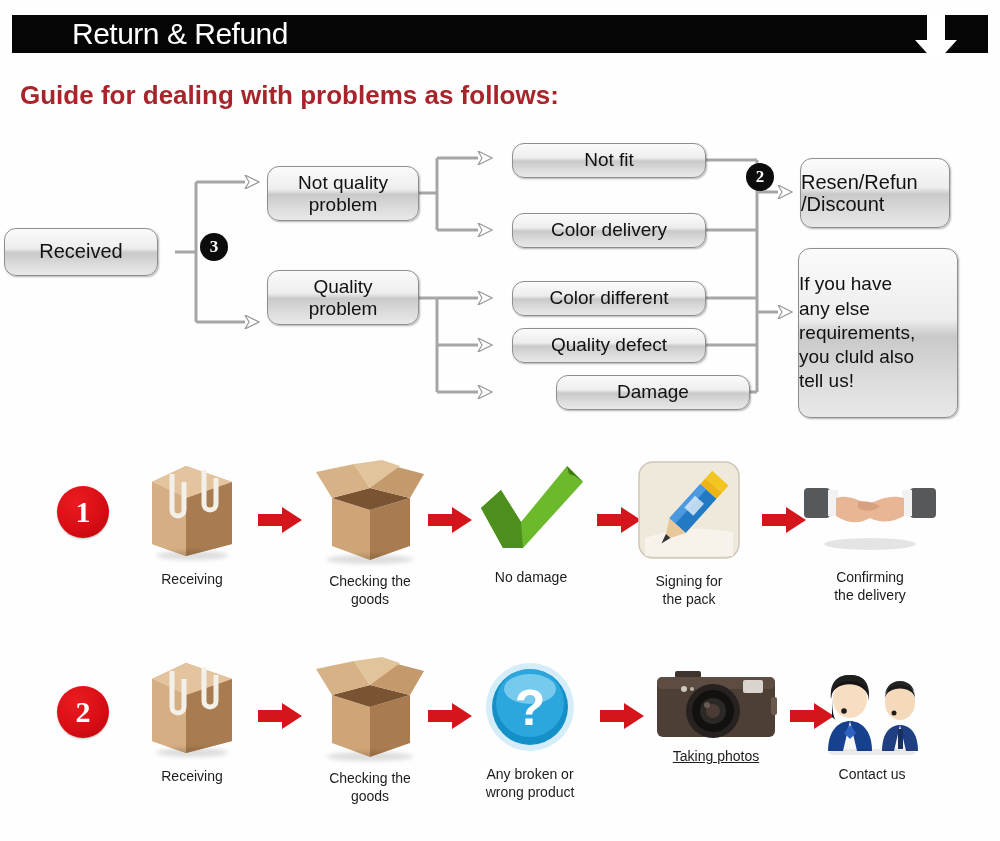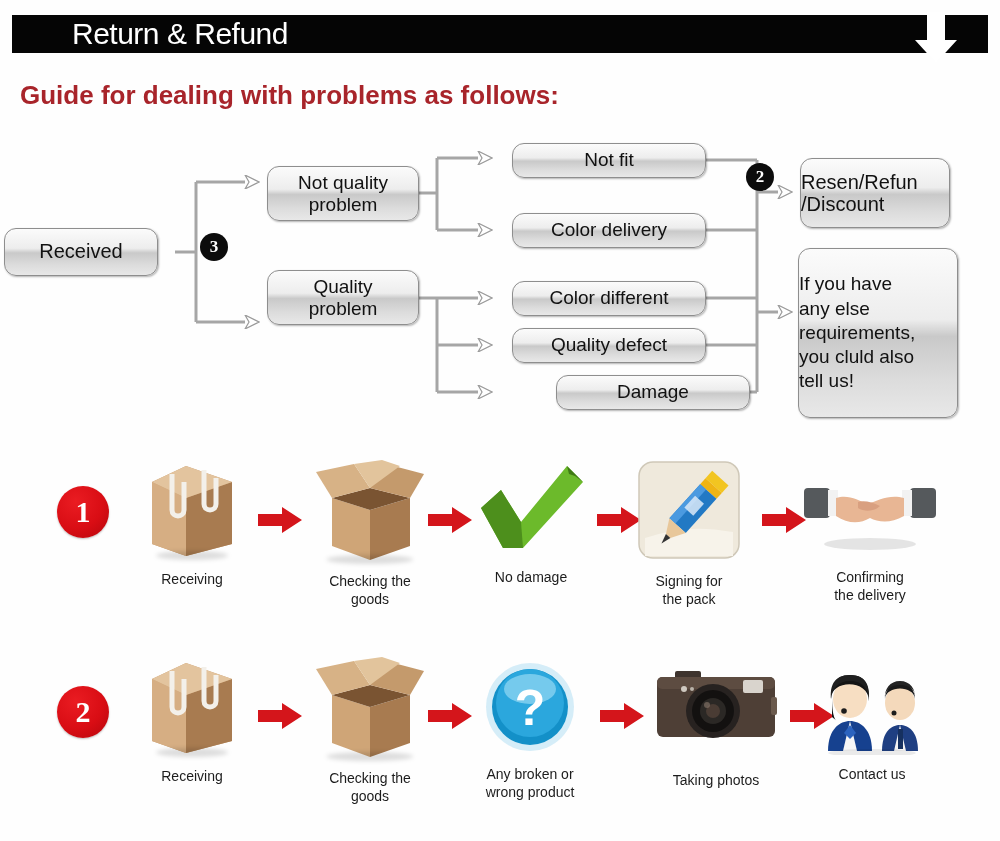--- a/index.html
+++ b/index.html
@@ -343,21 +343,21 @@
         <circle cx="62" cy="44" r="27" fill="#272220"></circle>
         <circle cx="62" cy="44" r="21" fill="#131110"></circle>
         <circle cx="62" cy="44" r="13" fill="#2b2825"></circle>
         <circle cx="62" cy="44" r="7" fill="#4a3c34"></circle>
         <circle cx="56" cy="38" r="3" fill="#8d7c70" opacity="0.6"></circle>
         <circle cx="33" cy="22" r="3" fill="#cfc9c0"></circle>
         <circle cx="41" cy="22" r="2" fill="#b9b2a8"></circle>
         <rect x="120" y="30" width="6" height="18" rx="2" fill="#6b5a4d"></rect>
       </svg>
     </div>
-    <div class="step-label" style="margin-top:24px;">Taking photos</div>
+    <div class="step-label" style="margin-top:0;text-decoration:underline;">Taking photos</div>
   </div>
 
   <svg class="redarrow" style="left:790px; top:48px;" width="44" height="26" viewBox="0 0 44 26">
     <polygon points="0,7 24,7 24,0 44,13 24,26 24,19 0,19" fill="#d4151b"></polygon>
   </svg>
 
   <div class="step" style="left:812px; top:0px; width:120px;">
     <div class="step-art" style="width:104px;height:100px;">
       <svg viewBox="0 0 104 100" width="104" height="100">
 

